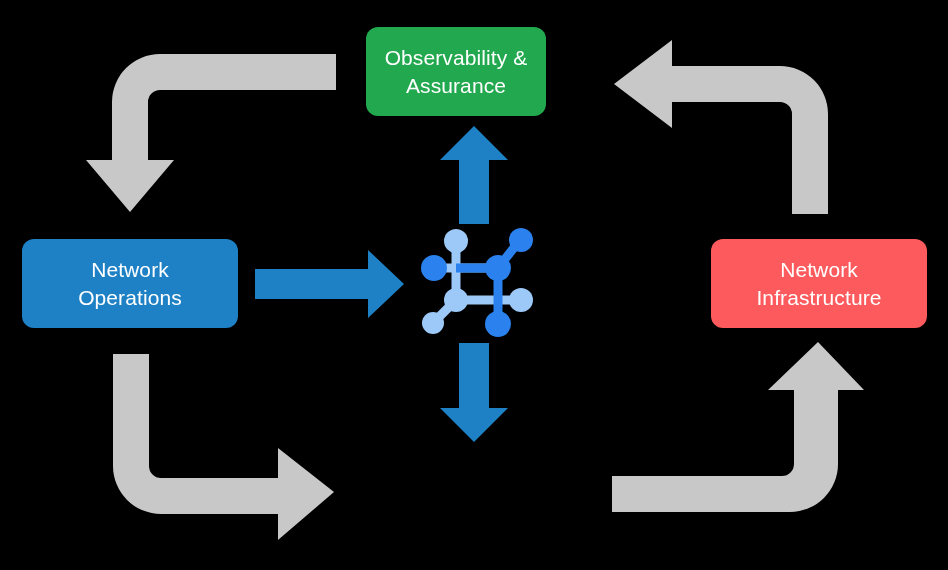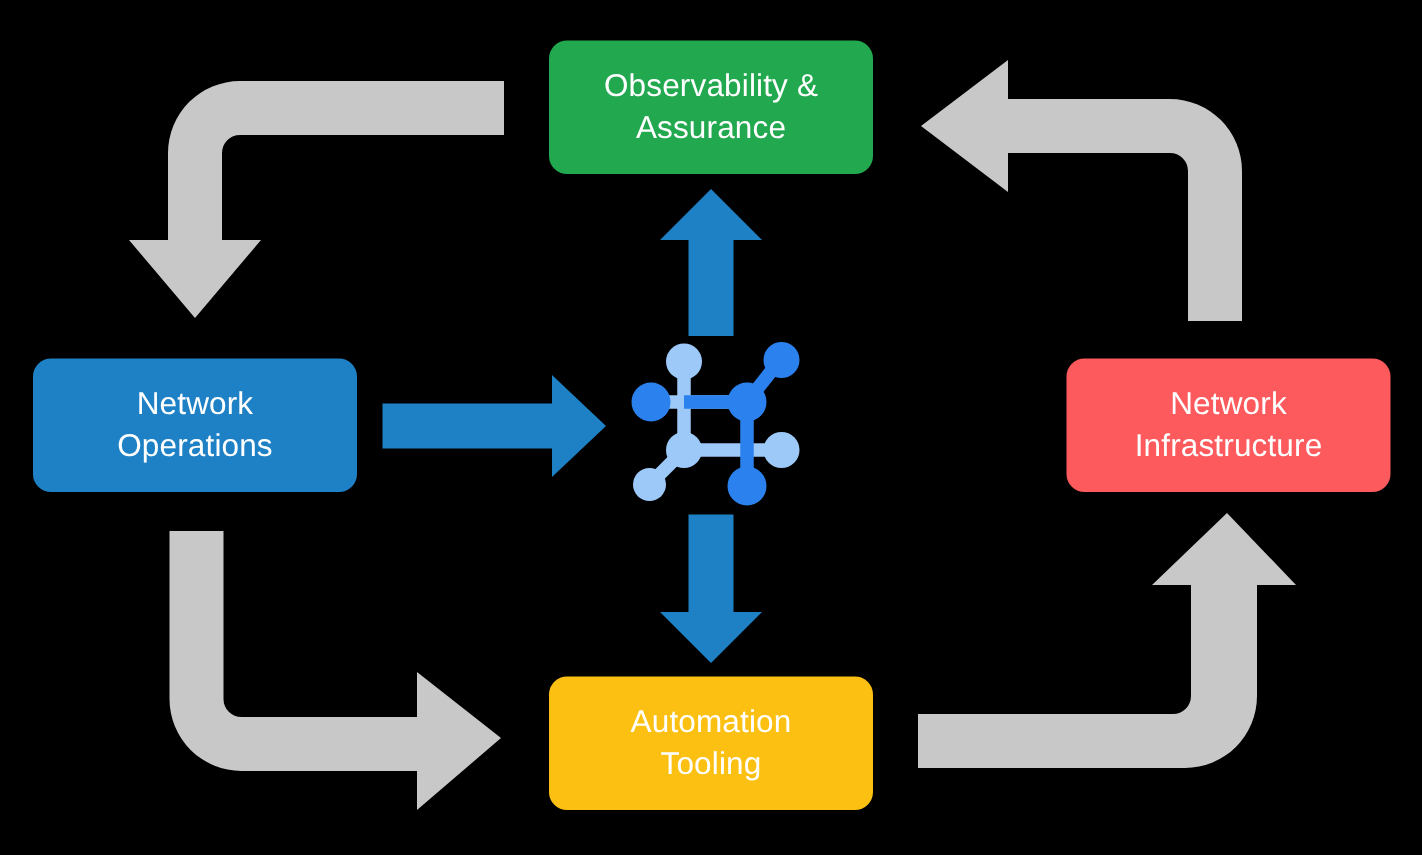--- a/index.html
+++ b/index.html
@@ -27,21 +27,21 @@
     color: #ffffff;
     font-size: 21px;
     line-height: 1.32;
     font-weight: 400;
     letter-spacing: 0.1px;
     box-sizing: border-box;
     padding: 6px 10px;
     white-space: pre-line;
   }
   #box-observability {
-    left: 366px;  top: 27px;  width: 216px; height: 89px;
+    left: 366px;  top: 27px;  width: 180px; height: 89px;
   }
   #box-operations {
     left: 22px;   top: 239px; width: 216px; height: 89px;
   }
   #box-infrastructure {
     left: 711px;  top: 239px; width: 216px; height: 89px;
   }
   #box-automation {
     left: 366px;  top: 451px; width: 216px; height: 89px;
   }
@@ -183,16 +183,14 @@
 
   <div class="node-box" id="box-observability" style="background:#22A84E">Observability &amp;
 Assurance</div>
 
   <div class="node-box" id="box-operations" style="background:#1E81C5">Network
 Operations</div>
 
   <div class="node-box" id="box-infrastructure" style="background:#FC5A5D">Network
 Infrastructure</div>
 
-  <div class="node-box" id="box-automation" style="background:#FCC013">Automation
-Tooling</div>
 
 </div>
 
 </body></html>

